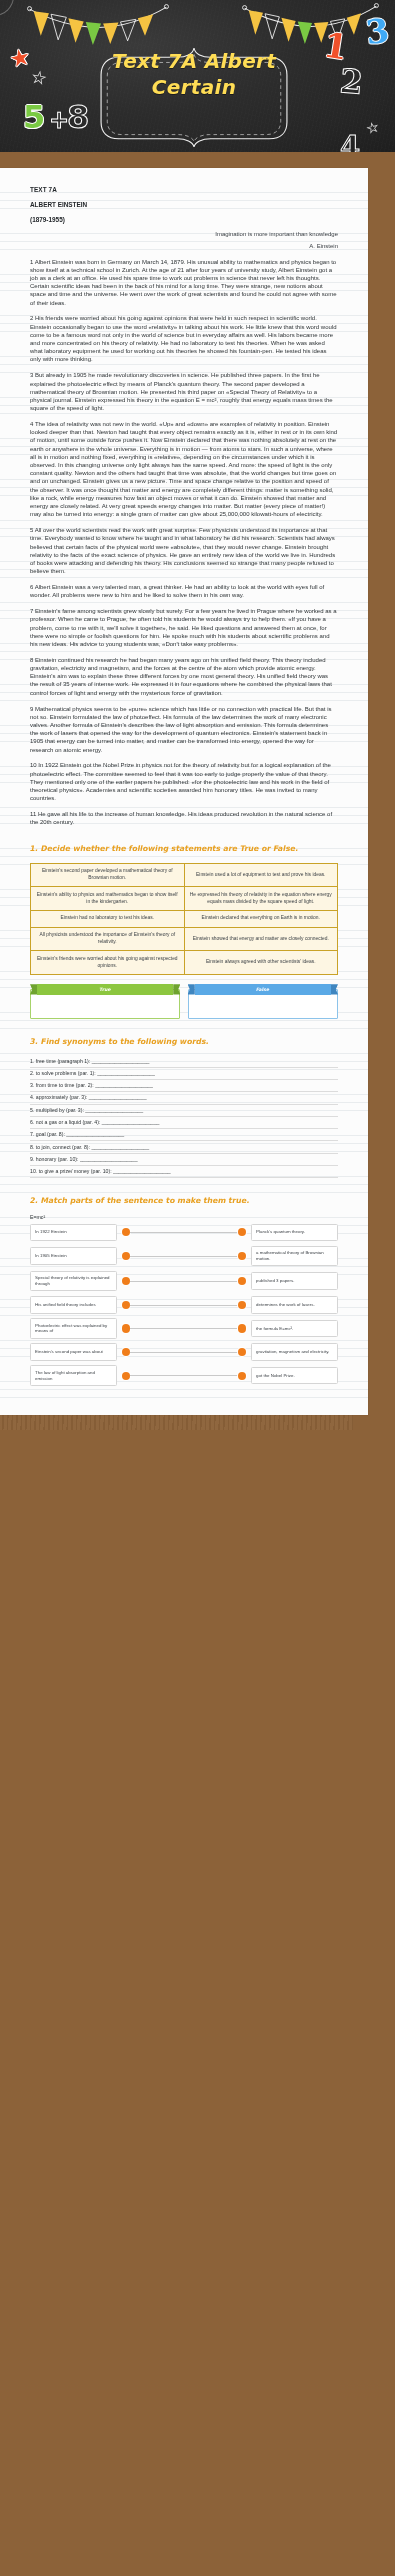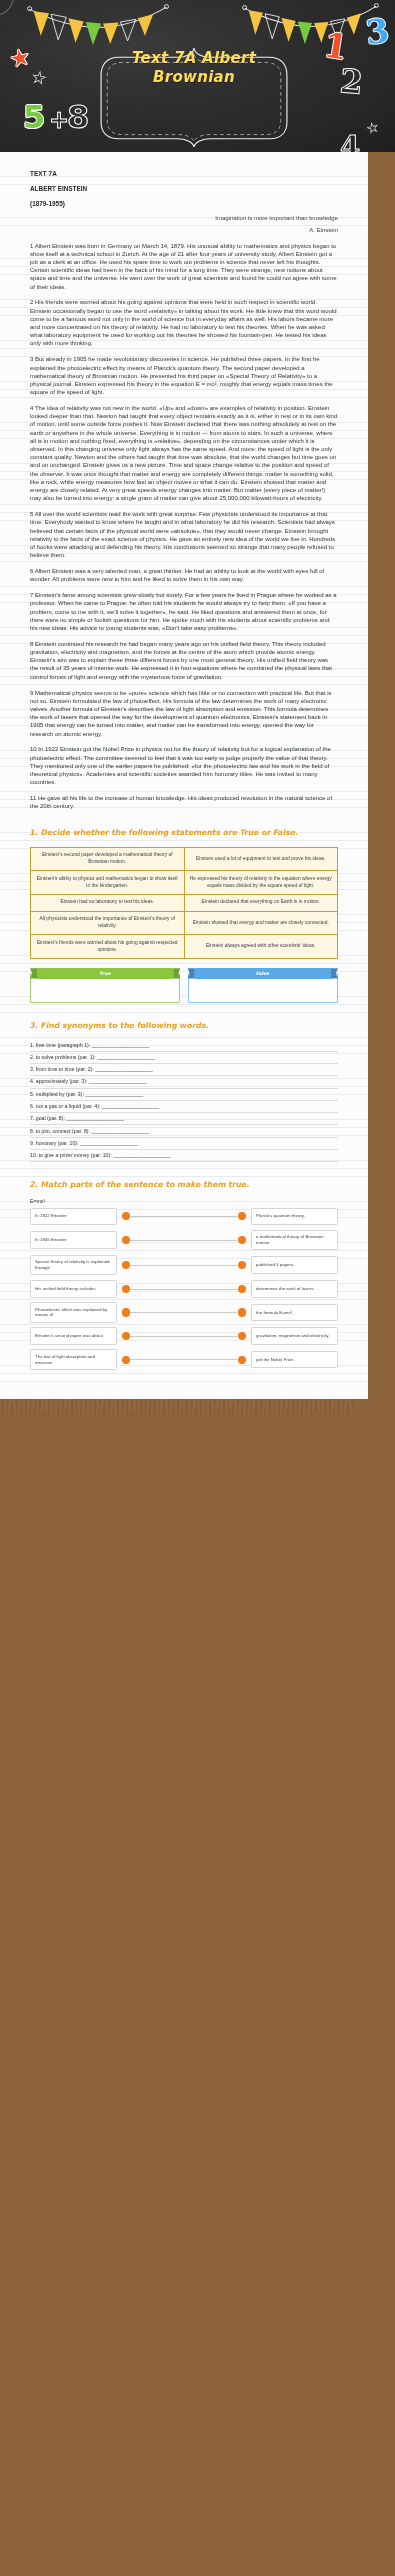--- a/index.html
+++ b/index.html
@@ -98,36 +98,37 @@
     position:absolute; left:99px; top:47px; width:190px; height:101px;
   }
   .title-frame svg { display:block; width:100%; height:100%; overflow:visible; }
   .board-title {
     position:absolute; left:99px; top:49px; width:190px;
     text-align:center;
     color:#ffdd55;
     font-family:"DejaVu Sans", sans-serif;
     font-style:italic;
     font-weight:bold;
-    font-size:15px;
+    font-size:20px;
     line-height:1.28;
     letter-spacing:0.3px;
     text-shadow:0 0.5px 0 rgba(0,0,0,.4);
   }
 
   
   .page-wrap {
     position:relative;
     width:353px;
     background:#8c6239;
     background-image:
       radial-gradient(circle at 12% 22%, rgba(255,255,255,.05) 0 1px, transparent 1.5px),
       radial-gradient(circle at 84% 61%, rgba(0,0,0,.07) 0 1.5px, transparent 2.1px),
       repeating-linear-gradient(92deg, rgba(0,0,0,.05) 0 1.5px, rgba(255,255,255,.03) 1.5px 4.6px);
     padding:0 0 15.5px 0;
+    margin-top:16px;
   }
   .sheet {
     position:relative;
     width:368px;
     margin:0 auto;
     background:#fafafa;
     background-image:repeating-linear-gradient(
         to bottom,
         #fcfcfc 0px, #fcfcfc 7.7px,
         #e9ecee 7.7px, #e9ecee 8.2px);
@@ -321,21 +322,21 @@
                C4,34 16,20 38,20 L152,20 C168,20 182,14 184,2 Z" fill="none" stroke="#ffffff" stroke-width="2.2" opacity=".92"></path>
       <path d="M184,14 C186,24 198,30 214,30 L324,30 C342,30 352,40 352,56 L352,144
                C352,160 342,170 324,170 L214,170 C198,170 186,176 184,184
                C182,176 170,170 154,170 L44,170 C26,170 16,160 16,144 L16,56
                C16,40 26,30 44,30 L154,30 C170,30 182,24 184,14 Z" fill="none" stroke="#ffffff" stroke-width="1.4" stroke-dasharray="7 6" opacity=".75"></path>
     </svg>
   </div>
 
   <div class="board-title">
     <div>Text 7A Albert</div>
-    <div>Brownian</div>
+    <div>Certain</div>
   </div>
 </div>
 
 <div class="page-wrap">
 <div class="sheet">
 
   <h1 class="doc-h">TEXT 7A</h1>
   <div class="doc-h2">ALBERT EINSTEIN</div>
   <div class="doc-sub">(1879-1955)</div>
 

